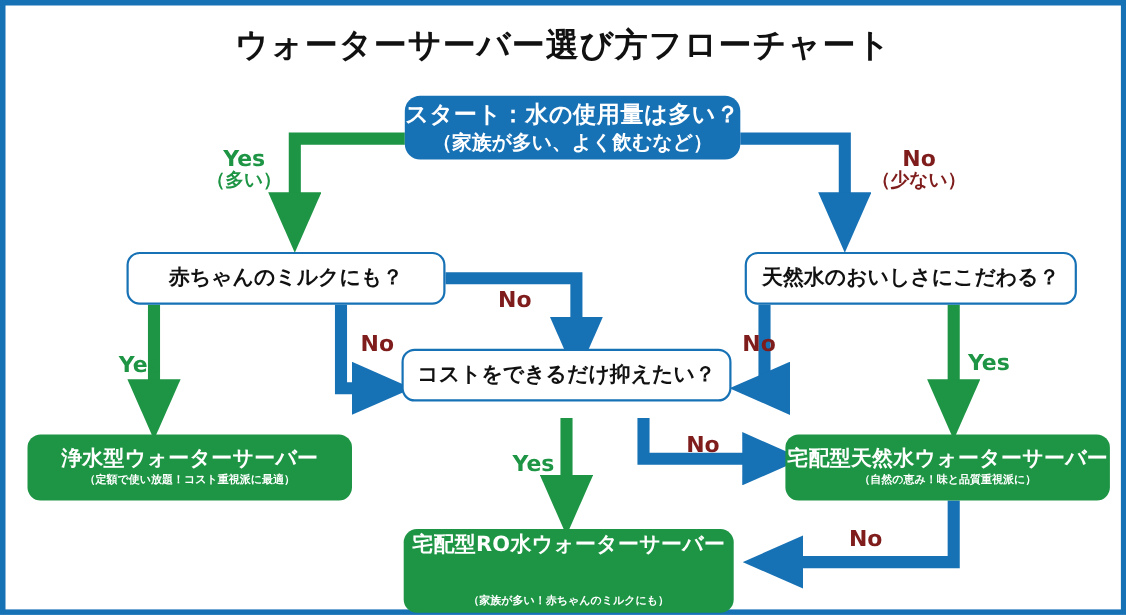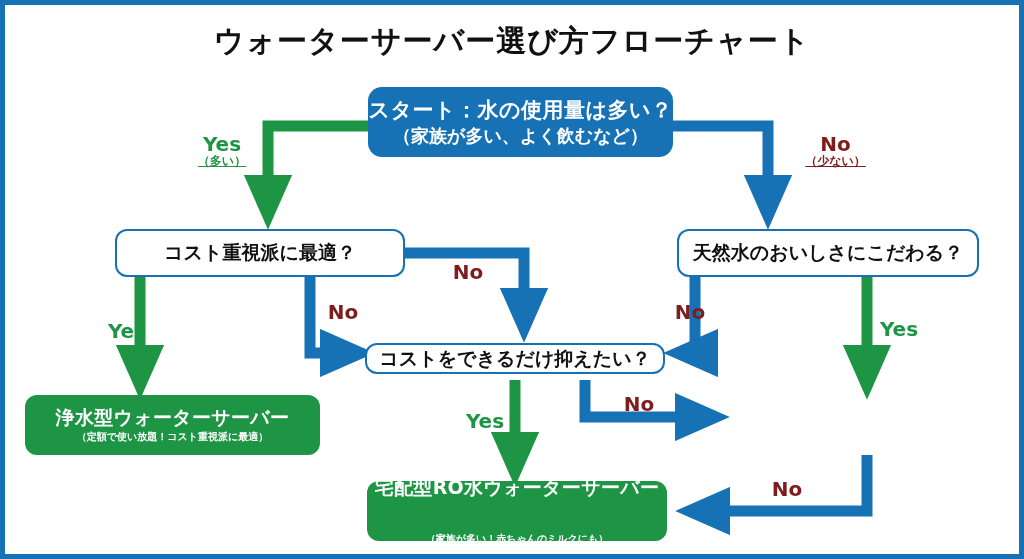--- a/index.html
+++ b/index.html
@@ -63,21 +63,21 @@
     font-family:Liberation Mono, monospace;
   }
 
   .elabel{
     position:absolute;
     font-weight:bold;
     text-align:center;
     line-height:1.1;
     white-space:nowrap;
   }
-  .elabel .sub{display:block;font-size:12px;text-decoration:underline;}
+  .elabel .sub{display:block;font-size:17px;}
   .elabel.yes{color:#1d9544;}
   .elabel.no{color:#7f1d1d;}
   .elabel .main{display:block;font-size:20px;}
 </style>
 </head>
 <body>
 
 <div id="chart-frame">
 
   <div class="title">ウォーターサーバー選び方フローチャート</div>
@@ -126,44 +126,48 @@
 
     <g>
       <path d="M580,375 L580,412 L705,412" fill="none" stroke="#1671b5" stroke-width="11" stroke-linejoin="miter" marker-end="url(#ab)"></path>
     </g>
 
     <g>
       <path d="M862,450 L862,506 L690,506" fill="none" stroke="#1671b5" stroke-width="11" stroke-linejoin="miter" marker-end="url(#ab)"></path>
     </g>
   </svg>
 
-  <div class="node start" style="left:363px;top:82px;width:305px;height:70px;">
+  <div class="node start" style="left:363px;top:82px;width:305px;height:58px;">
     <span class="l1">スタート：水の使用量は多い？</span>
     <span class="l2">（家族が多い、よく飲むなど）</span>
   </div>
 
   <div class="node decision" style="left:110px;top:224px;width:290px;height:48px;">
-    <span class="l1">コスト重視派に最適？</span>
+    <span class="l1">赤ちゃんのミルクにも？</span>
   </div>
 
   <div class="node decision" style="left:636px;top:224px;width:302px;height:48px;margin-left:36px;">
     <span class="l1">天然水のおいしさにこだわる？</span>
   </div>
 
-  <div class="node decision" style="left:360px;top:338px;width:300px;height:31px;">
+  <div class="node decision" style="left:360px;top:312px;width:300px;height:48px;">
     <span class="l1">コストをできるだけ抑えたい？</span>
   </div>
 
   <div class="node result" style="left:20px;top:390px;width:295px;height:60px;">
     <span class="l1">浄水型ウォーターサーバー</span>
     <span class="l2">（定額で使い放題！コスト重視派に最適）</span>
   </div>
 
-
-  <div class="node result" style="left:362px;top:476px;width:300px;height:60px;gap:32px;">
+  <div class="node result" style="left:709px;top:390px;width:295px;height:60px;">
+    <span class="l1">宅配型天然水ウォーターサーバー</span>
+    <span class="l2">（自然の恵み！味と品質重視派に）</span>
+  </div>
+
+  <div class="node result" style="left:362px;top:476px;width:300px;height:76px;gap:32px;">
     <span class="l1">宅配型RO水ウォーターサーバー</span>
     <span class="l2">（家族が多い！赤ちゃんのミルクにも）</span>
   </div>
 
   <div class="elabel yes" style="left:172px;top:128px;width:90px;">
     <span class="main">Yes</span>
     <span class="sub">（多い）</span>
   </div>
 
   <div class="elabel no" style="left:783px;top:128px;width:95px;">

